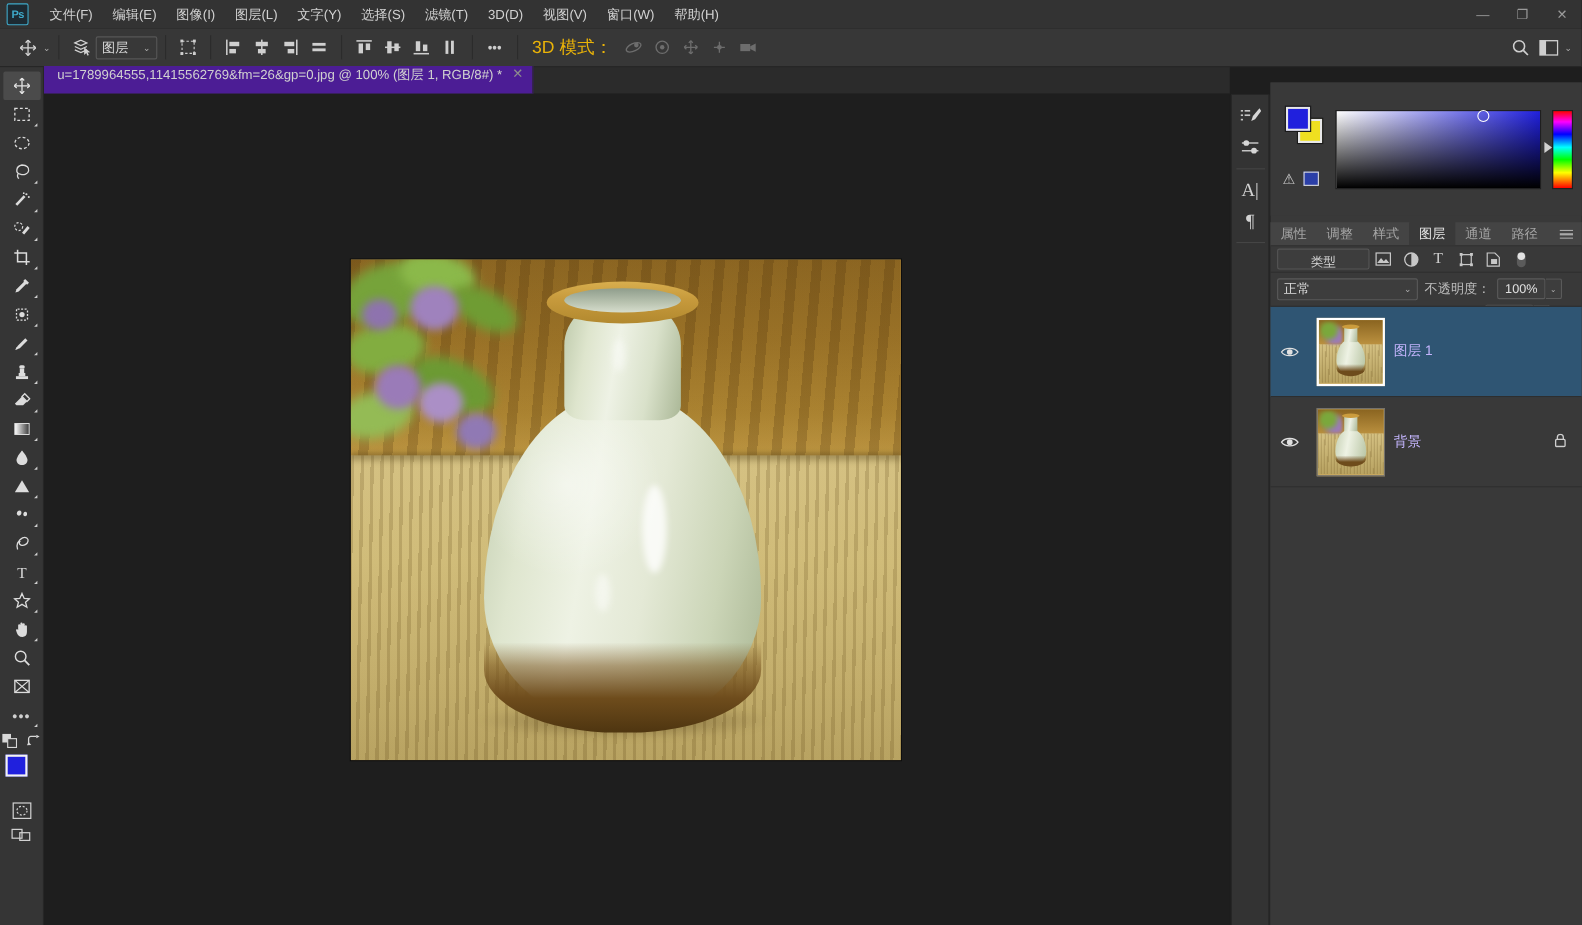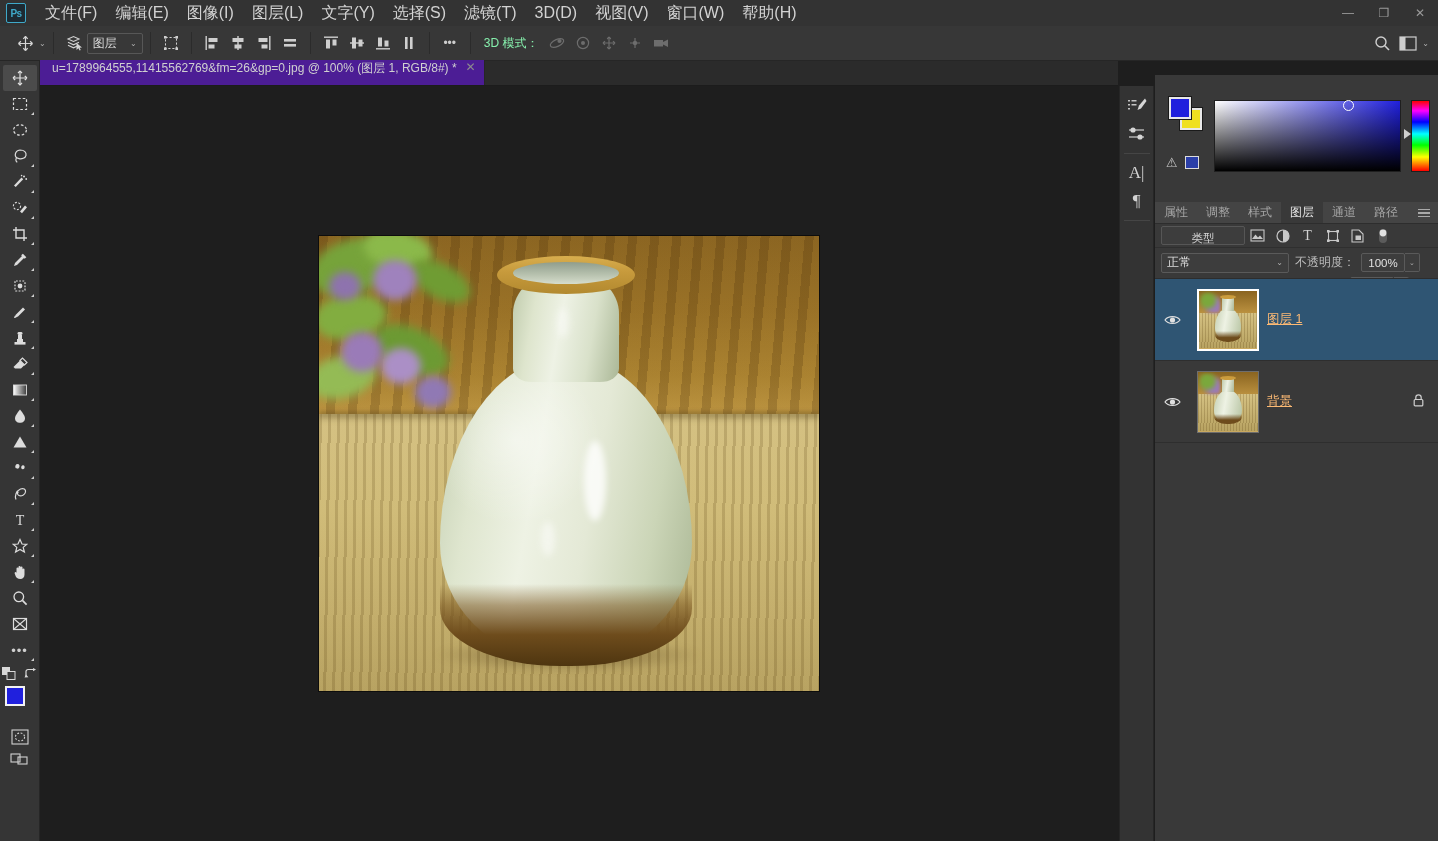--- a/index.html
+++ b/index.html
@@ -22,21 +22,21 @@
   }
   #ps-logo {
     width: 20px; height: 20px; margin-left: 6px; margin-right: 10px;
     border: 1px solid #3fa9c9; border-radius: 2px;
     background: #1d2a32;
     color: #3fa9c9; font-size: 10px; font-weight: bold;
     display: flex; align-items: center; justify-content: center;
     letter-spacing: -.5px;
   }
   .menu-item {
-    padding: 4px 9px; font-size: 16px; color: #d2d2d2;
+    padding: 4px 9px; font-size: 12px; color: #d2d2d2;
     white-space: nowrap; cursor: default;
   }
   #wincontrols { position: absolute; right: 0; top: 0; height: 26px; display: flex; }
   .wbtn {
     width: 36px; height: 26px; display: flex; align-items: center; justify-content: center;
     color: #9a9a9a; font-size: 12px;
   }
 
   
   #optionsbar {
@@ -50,21 +50,21 @@
     color: #cdcdcd;
   }
   .ob-icon.dim { color: #6d6d6d; }
   .chev { font-size: 8px; color: #b0b0b0; margin-left: 1px; }
   .ob-select {
     height: 21px; min-width: 56px; background: #383838;
     border: 1px solid #575757; border-radius: 2px;
     display: flex; align-items: center; justify-content: space-between;
     padding: 0 5px; font-size: 12px; color: #d8d8d8;
   }
-  .ob-label { font-size: 12px; color: #86efac; padding: 0 6px; }
+  .ob-label { font-size: 16px; color: #eab308; padding: 0 6px; }
 
   
   #toolbar {
     position: absolute; left: 0; top: 61px; width: 40px; height: 780px;
     background: #353535; border-right: 1px solid #262626;
     display: flex; flex-direction: column; align-items: center;
     padding-top: 4px;
   }
   .tool {
     width: 34px; height: 26px; margin-bottom: 0px;
@@ -298,21 +298,21 @@
   .eye {
     width: 34px; display: flex; align-items: center; justify-content: center;
     color: #d8d8d8;
   }
   .thumbwrap { width: 78px; display: flex; align-items: center; justify-content: center; }
   .lthumb {
     width: 62px; height: 62px; position: relative; overflow: hidden;
     border: 1px solid #6e6e6e; background: #c9a95f;
   }
   .lthumb.active-thumb { border: 2px solid #ffffff; }
-  .layername { font-size: 12.5px; color: #fdba74; flex: 1; text-decoration: underline; }
+  .layername { font-size: 12.5px; color: #c4b5fd; flex: 1; }
   .locksm { margin-right: 14px; color: #cfcfcf; font-size: 12px; }
 
   
   .tv-wall { position: absolute; left: 0; top: 0; width: 100%; height: 40%;
              background: linear-gradient(180deg,#8a6420,#bd9341); }
   .tv-table { position: absolute; left: 0; top: 38%; width: 100%; height: 62%;
               background: repeating-linear-gradient(91deg, rgba(120,95,40,.3) 0 1px, rgba(220,196,120,.1) 1px 3px),
                           linear-gradient(180deg,#d4c184,#b49f5f); }
   .tv-leaf { position: absolute; left: 2%; top: 2%; width: 34%; height: 36%;
              background: radial-gradient(circle at 40% 40%, #7aa83c 0 30%, rgba(122,168,60,0) 62%),

